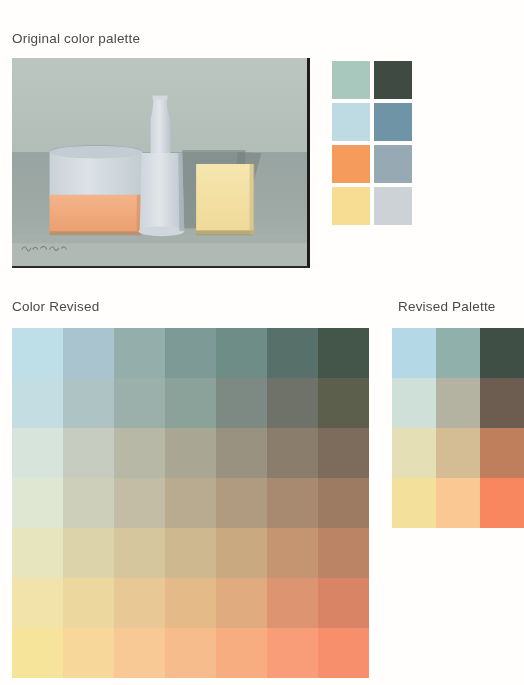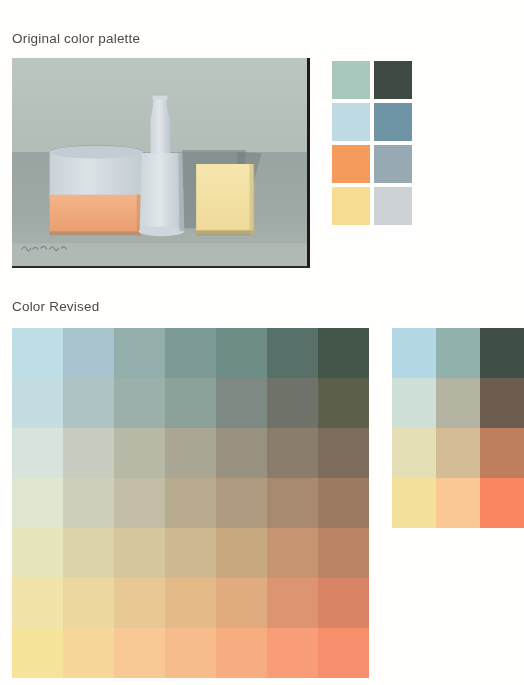--- a/index.html
+++ b/index.html
@@ -236,20 +236,21 @@
       <div class="matrix-cell" title="#d98465" style="background: rgb(217, 132, 101);"></div>
       <div class="matrix-cell" title="#f6e49b" style="background: rgb(246, 228, 155);"></div>
       <div class="matrix-cell" title="#f7d79a" style="background: rgb(247, 215, 154);"></div>
       <div class="matrix-cell" title="#f8c994" style="background: rgb(248, 201, 148);"></div>
       <div class="matrix-cell" title="#f7bc8c" style="background: rgb(247, 188, 140);"></div>
       <div class="matrix-cell" title="#f8ad81" style="background: rgb(248, 173, 129);"></div>
       <div class="matrix-cell" title="#f99d79" style="background: rgb(249, 157, 121);"></div>
       <div class="matrix-cell" title="#f78f6d" style="background: rgb(247, 143, 109);"></div>
     </div>
 
+  <div class="section-label" id="label-revised">Revised Palette</div>
 
   <div id="revised-palette">
       <div class="revised-cell" title="#b4d8e6" style="background: rgb(180, 216, 230);"></div>
       <div class="revised-cell" title="#8fb0ab" style="background: rgb(143, 176, 171);"></div>
       <div class="revised-cell" title="#3f4f45" style="background: rgb(63, 79, 69);"></div>
       <div class="revised-cell" title="#cfe0d8" style="background: rgb(207, 224, 216);"></div>
       <div class="revised-cell" title="#b4b2a0" style="background: rgb(180, 178, 160);"></div>
       <div class="revised-cell" title="#6d5d50" style="background: rgb(109, 93, 80);"></div>
       <div class="revised-cell" title="#e4dfb4" style="background: rgb(228, 223, 180);"></div>
       <div class="revised-cell" title="#d4bc95" style="background: rgb(212, 188, 149);"></div>

